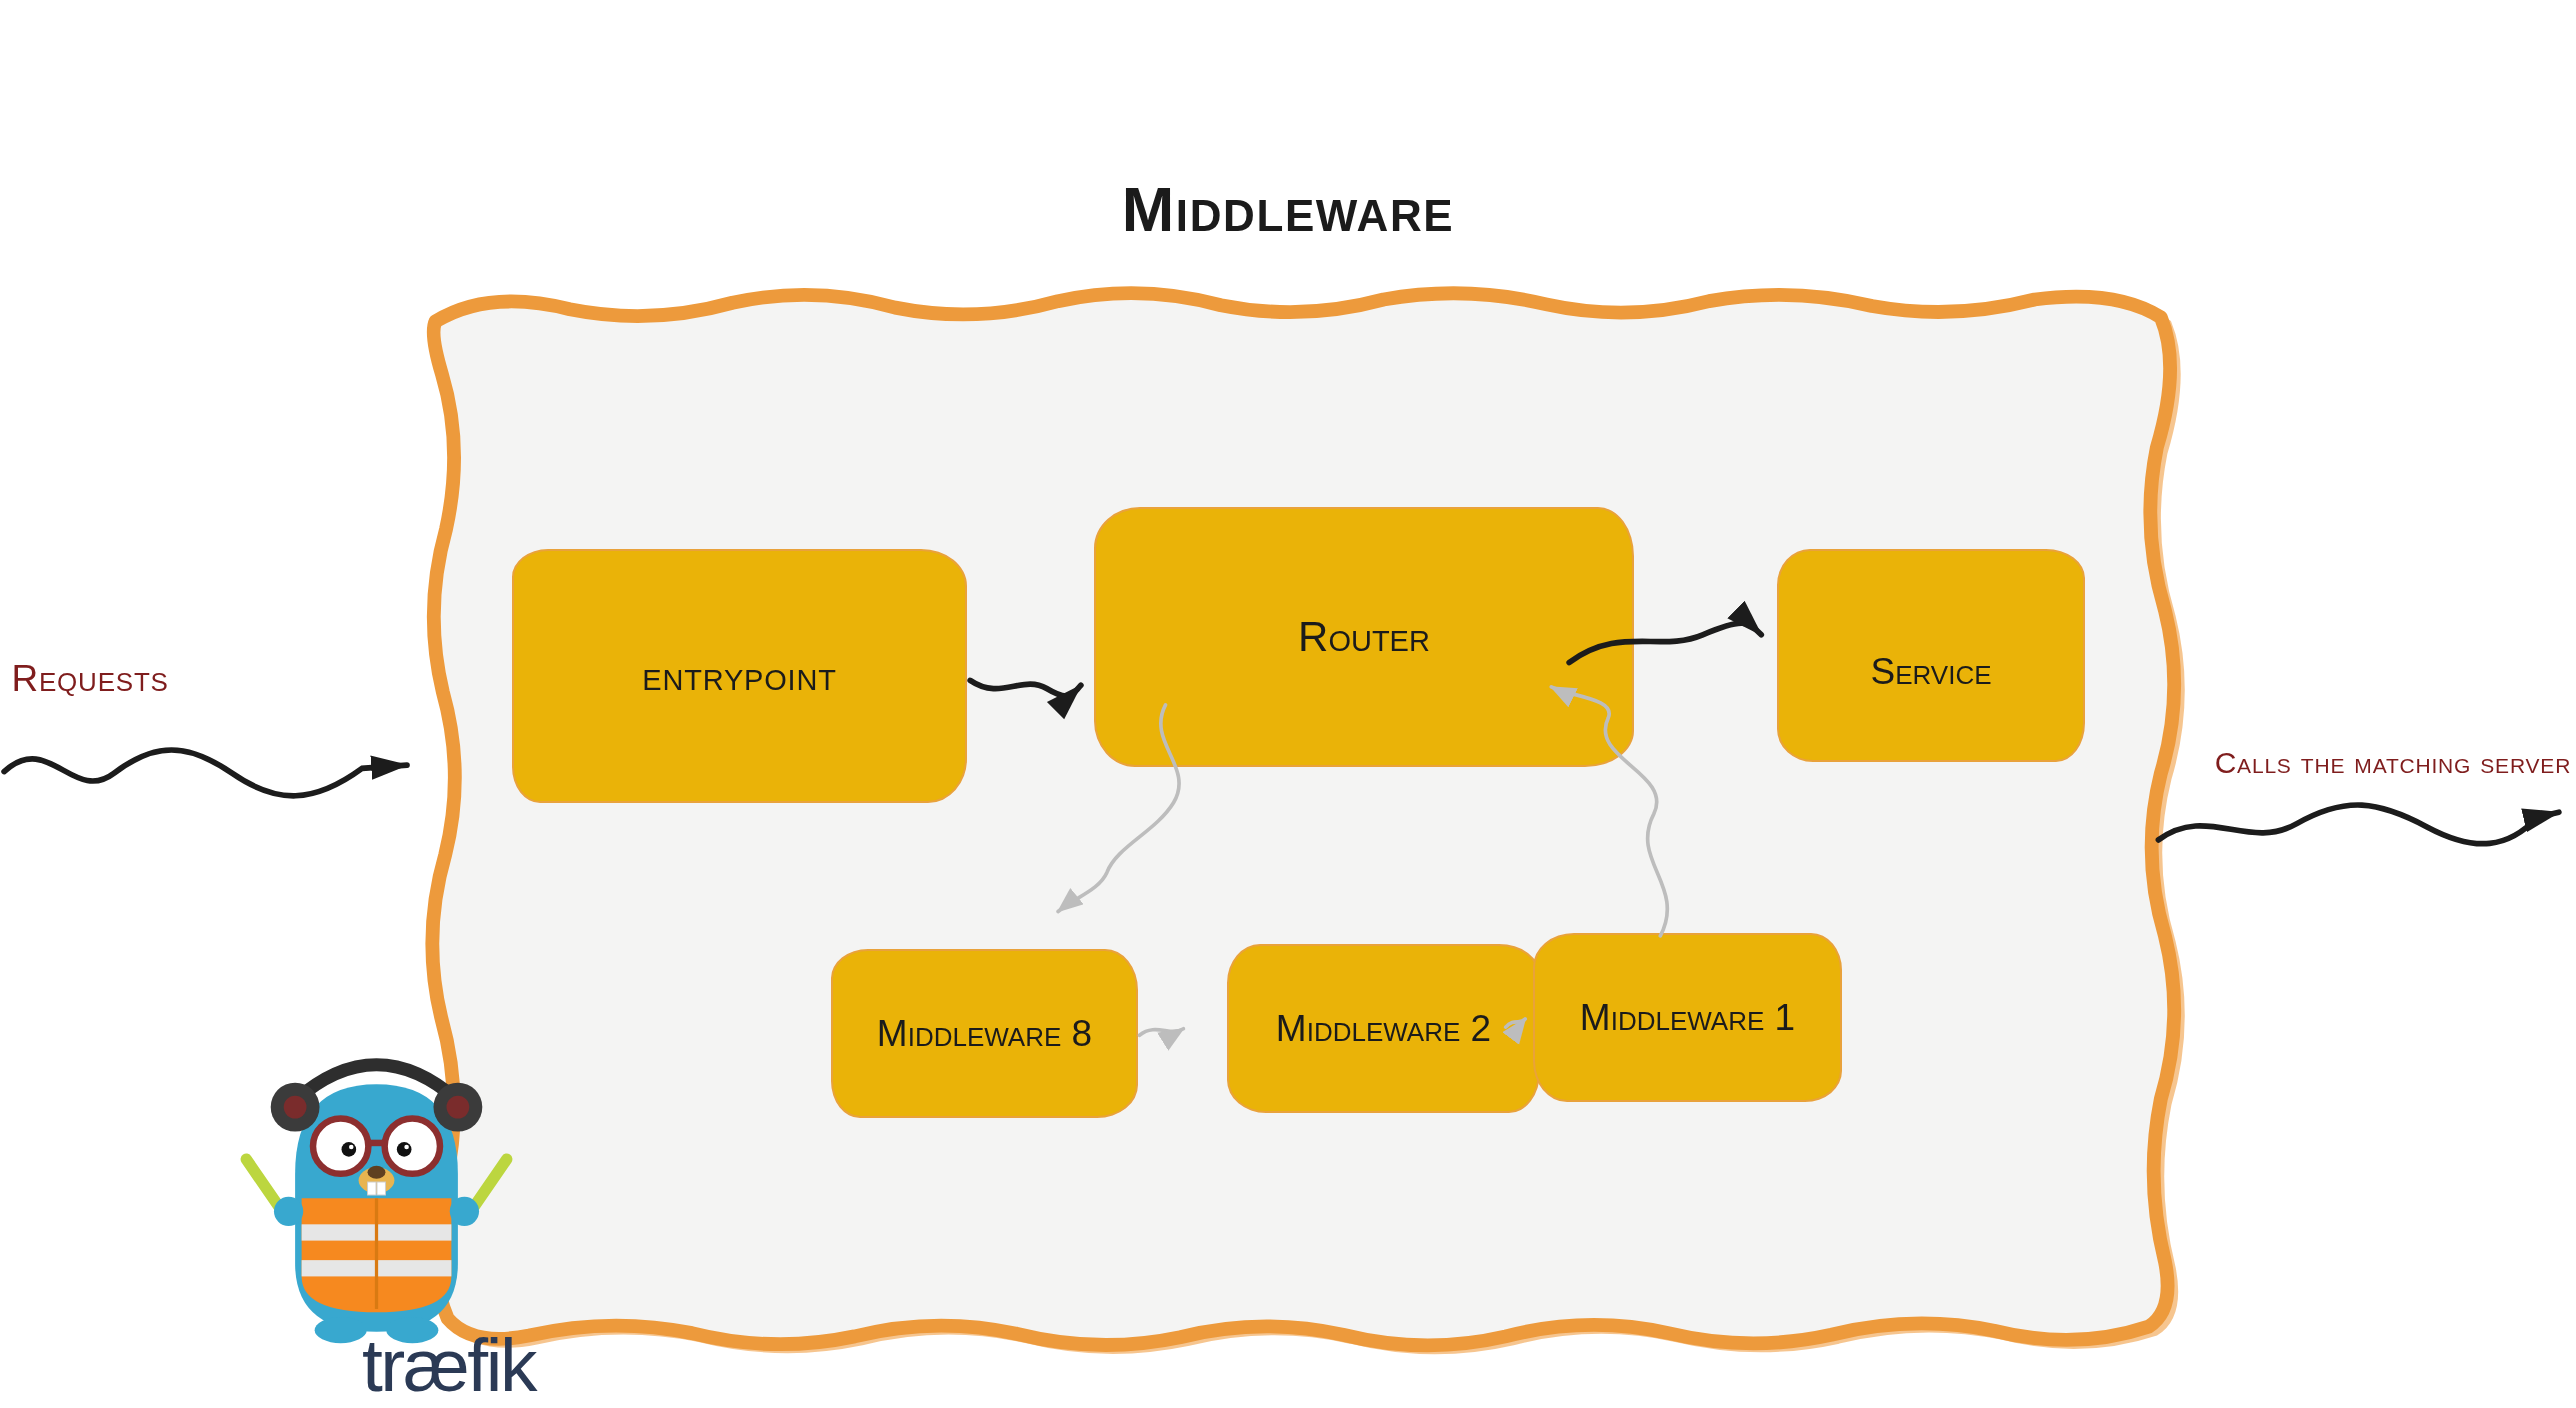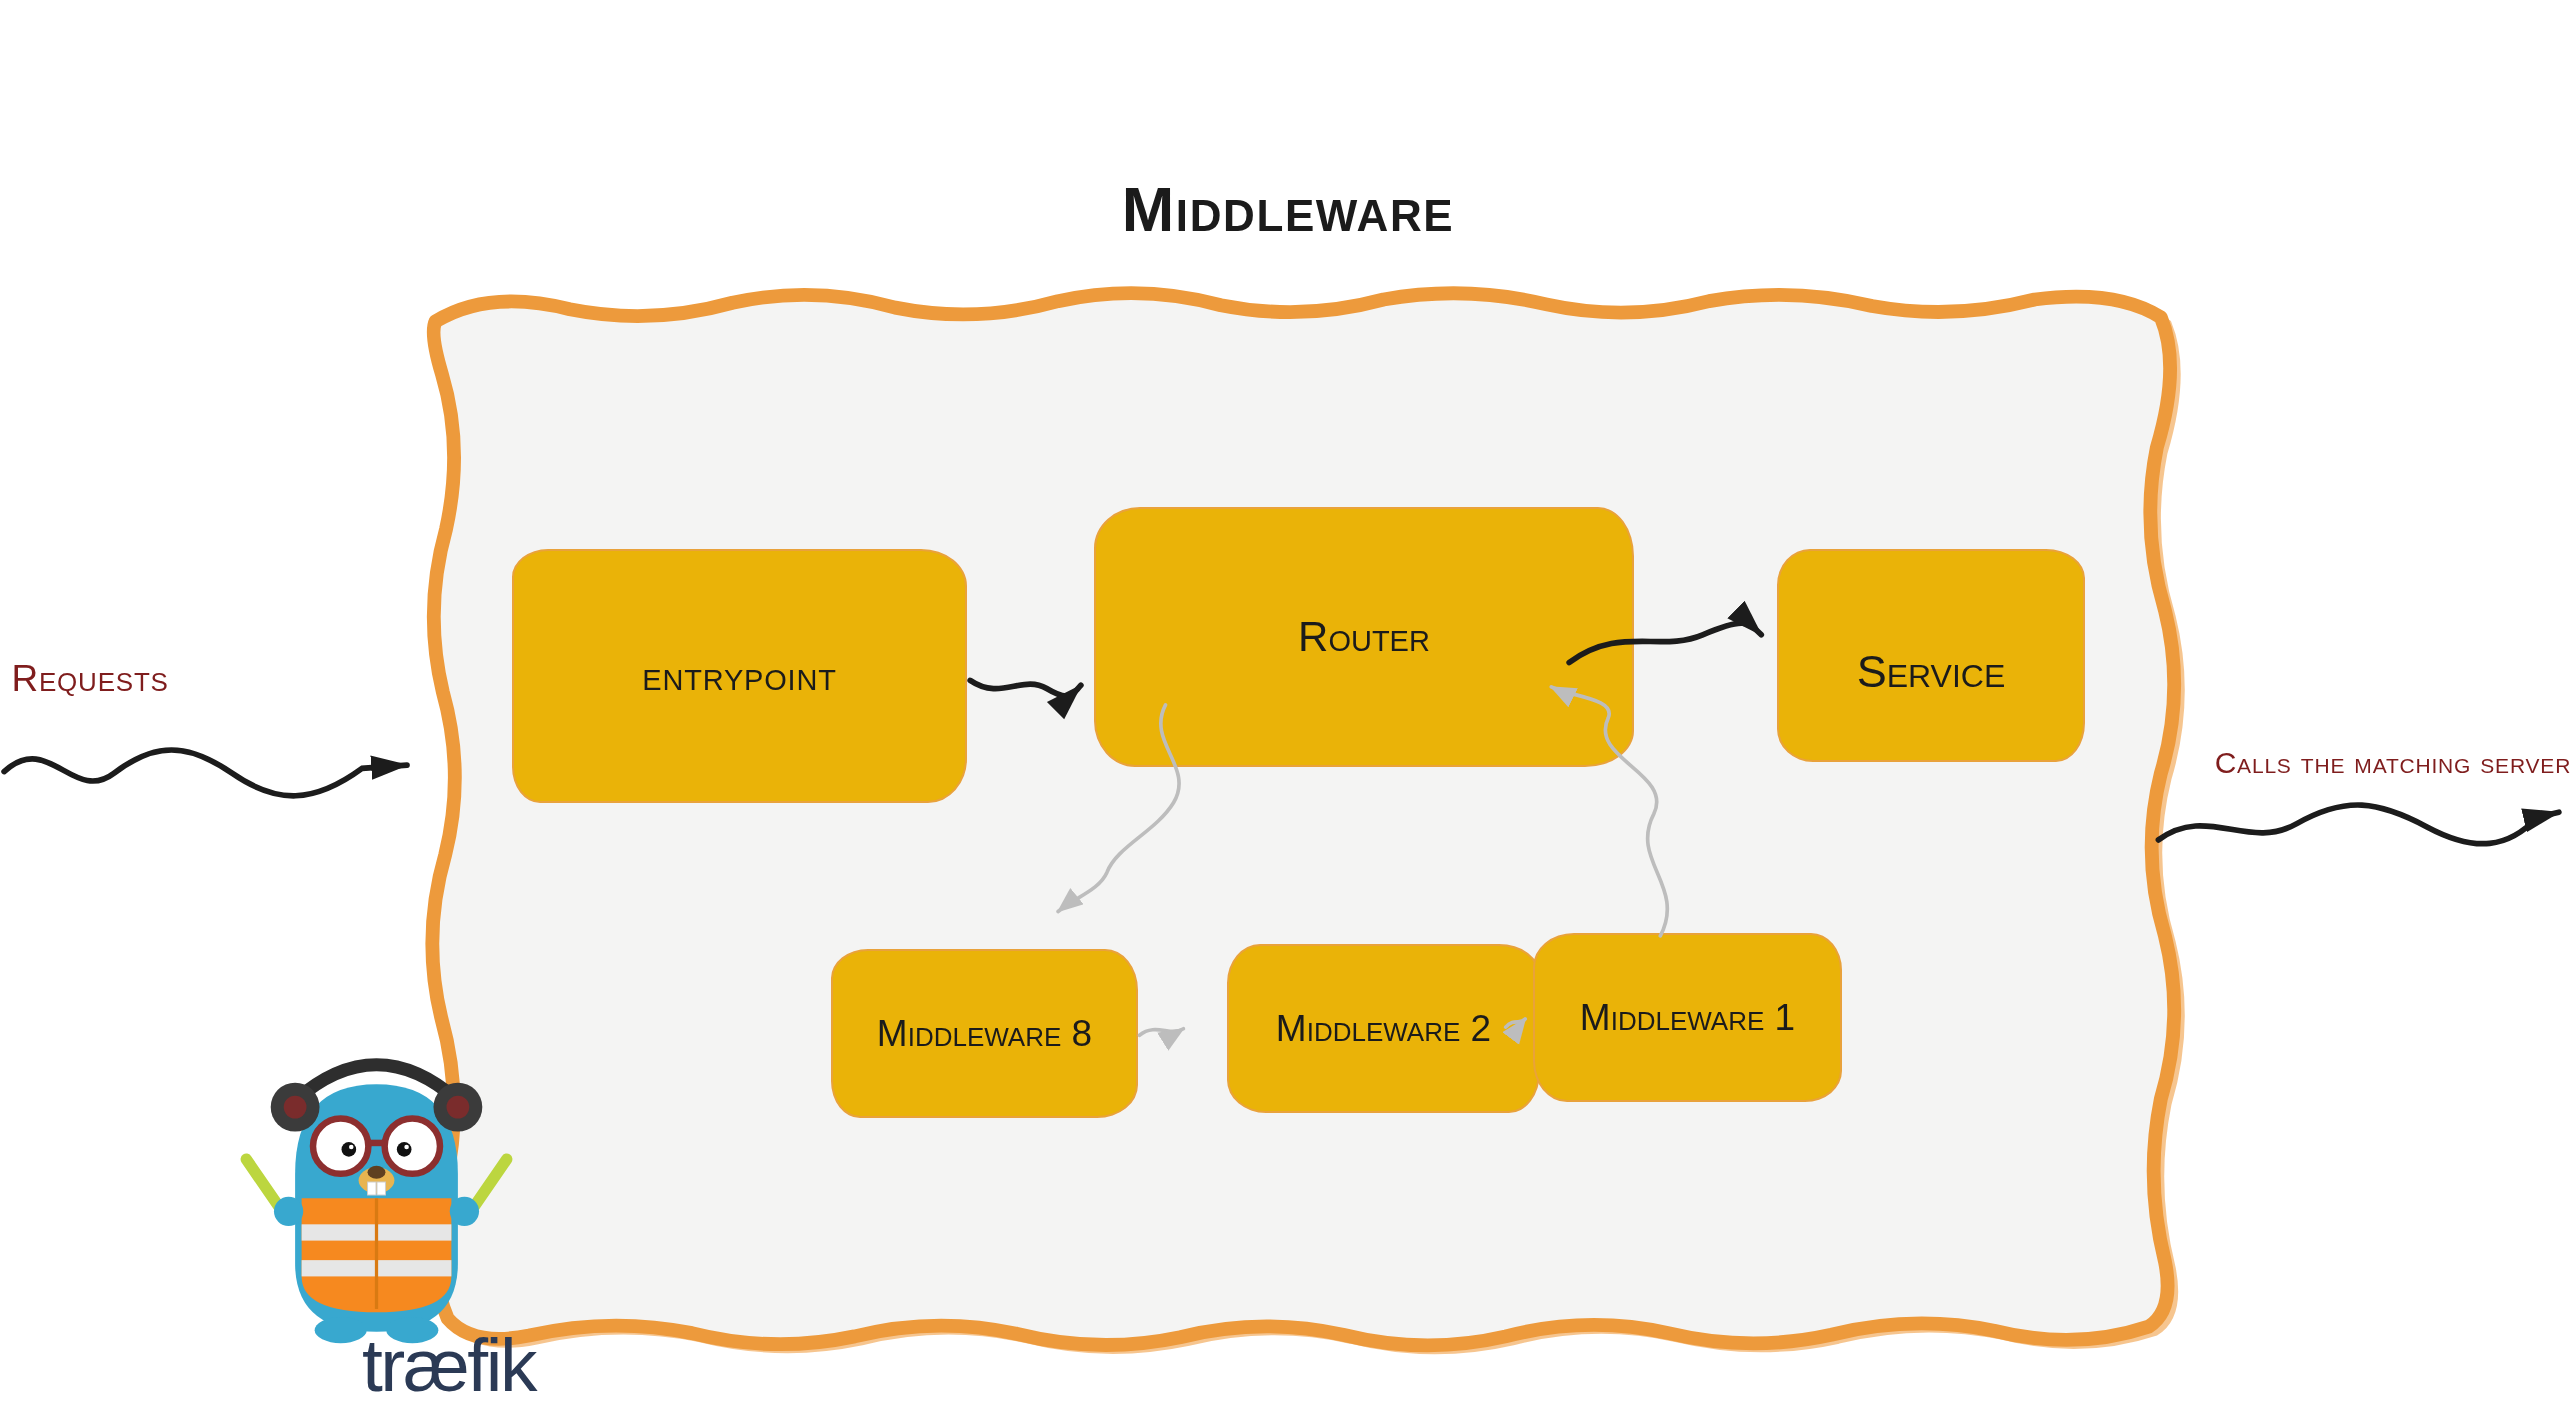--- a/index.html
+++ b/index.html
@@ -56,21 +56,21 @@
   #node-entrypoint .label{font-size:41px;letter-spacing:0.8px;}
   #node-router{
     left:1094px;top:507px;width:540px;height:260px;
     border-radius:46px 36px 49px 41px / 41px 49px 36px 46px;
   }
   #node-router .label{font-size:42px;}
   #node-service{
     left:1777px;top:549px;width:308px;height:213px;
     border-radius:33px 39px 29px 36px / 36px 29px 39px 33px;
   }
-  #node-service .label{font-size:45px;margin-top:32px;}
+  #node-service .label{font-size:37px;margin-top:32px;}
   #node-middleware1{
     left:831px;top:949px;width:307px;height:169px;
     border-radius:37px 33px 41px 29px / 29px 41px 33px 37px;
   }
   #node-middleware2{
     left:1191px;top:944px;width:313px;height:169px;
     border-radius:33px 41px 31px 39px / 39px 31px 41px 33px;
     margin-left:36px;
   }
   #node-middleware3{

